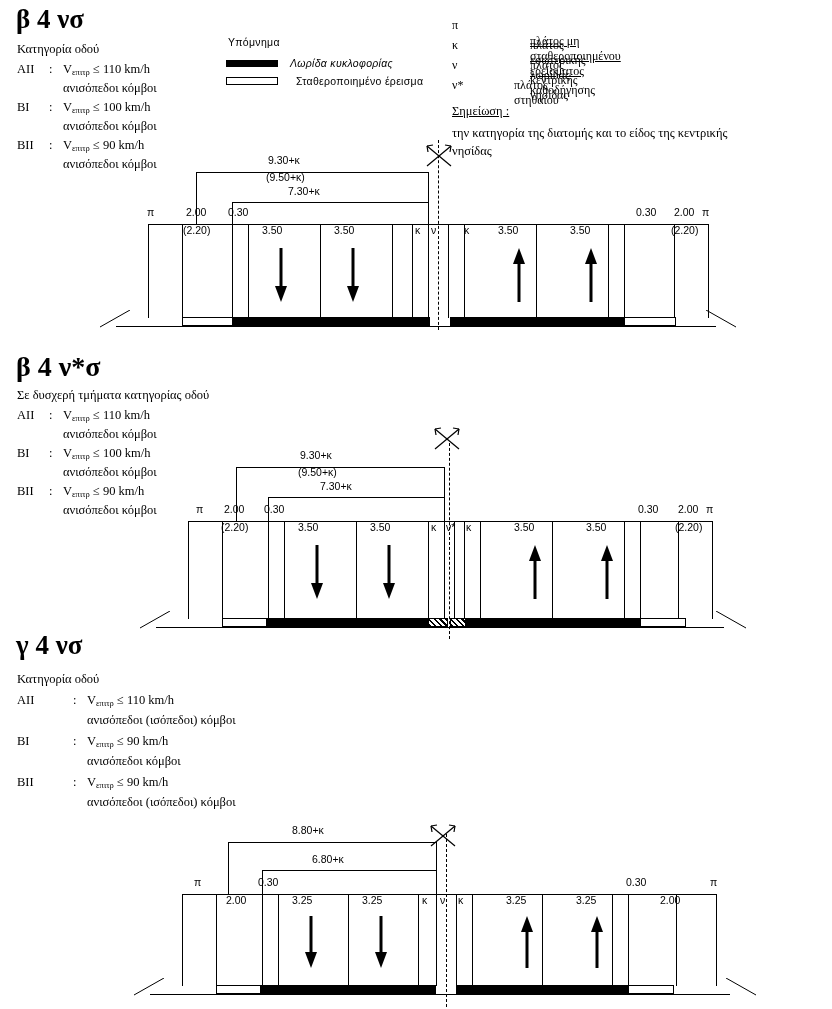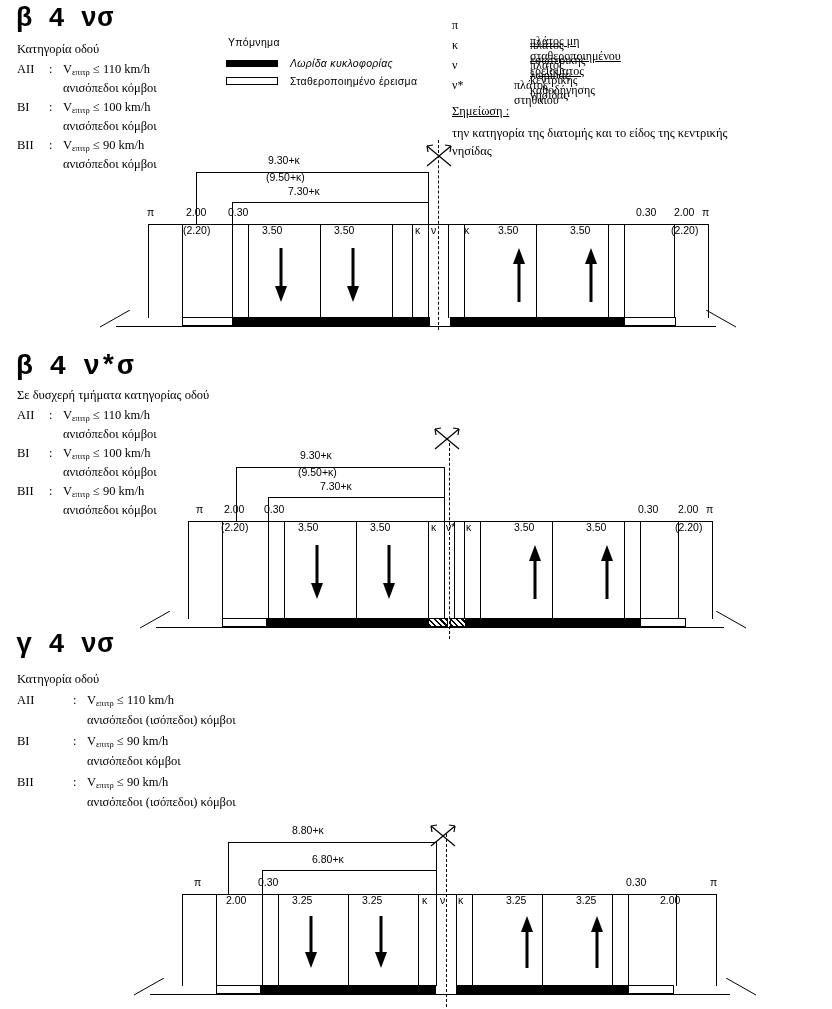--- a/index.html
+++ b/index.html
@@ -1,18 +1,18 @@
 <!DOCTYPE html>
 <html><head>
 <meta charset="utf-8">
 <style>
   html,body{margin:0;padding:0;background:#fff;}
   body{width:832px;height:1009px;position:relative;font-family:"Liberation Serif",serif;color:#000;overflow:hidden;}
   .abs{position:absolute;}
-  .sec-title{font-family:Liberation Mono, monospace;font-weight:bold;}
+  .sec-title{font-family:Liberation Serif, serif;font-weight:bold;}
   .lbl{font-size:12.5px;font-family:"Liberation Serif",serif;}
   .sub{font-size:8.5px;vertical-align:-2px;}
   .legend-t{font-family:"Liberation Sans",sans-serif;font-size:10.5px;letter-spacing:.3px;}
   .note-t{font-size:12.5px;font-family:"Liberation Serif",serif;}
   .dimtxt{font-family:"Liberation Sans",sans-serif;font-size:10.5px;}
   .gk{font-family:"Liberation Serif",serif;font-size:12px;}
   .hline{position:absolute;background:#000;height:1px;}
   .vline{position:absolute;background:#000;width:1px;}
   .swatch-lane{width:52px;height:7px;background:#000;}
   .swatch-guide{width:52px;height:8px;background:
@@ -54,21 +54,21 @@
 </div>
 
 <div class="abs legend-t" style="left:228px;top:36px;">Υπόμνημα</div>
 <div class="abs" style="left:226px;top:54px;">
   <div style="display:flex;align-items:center;height:18px;">
     <span class="swatch-lane"></span>
     <span class="legend-t" style="margin-left:12px;font-style:italic;">Λωρίδα κυκλοφορίας</span>
   </div>
   <div style="display:flex;align-items:center;height:18px;">
     <span class="swatch-shoulder"></span>
-    <span class="legend-t" style="margin-left:12px;">Σταθεροποιημένο έρεισμα</span>
+    <span class="legend-t" style="margin-left:18px;">Σταθεροποιημένο έρεισμα</span>
   </div>
 </div>
 
 <div class="abs" style="left:452px;top:18px;">
   <div style="position:relative;height:20px;">
     <span class="gk abs" style="left:0;top:0;">π</span>
     <span class="gk abs" style="left:78px;top:16px;text-decoration:underline;">πλάτος μη σταθεροποιημένου ερείσματος</span>
   </div>
   <div style="position:relative;height:20px;">
     <span class="gk abs" style="left:0;top:0;">κ</span>

